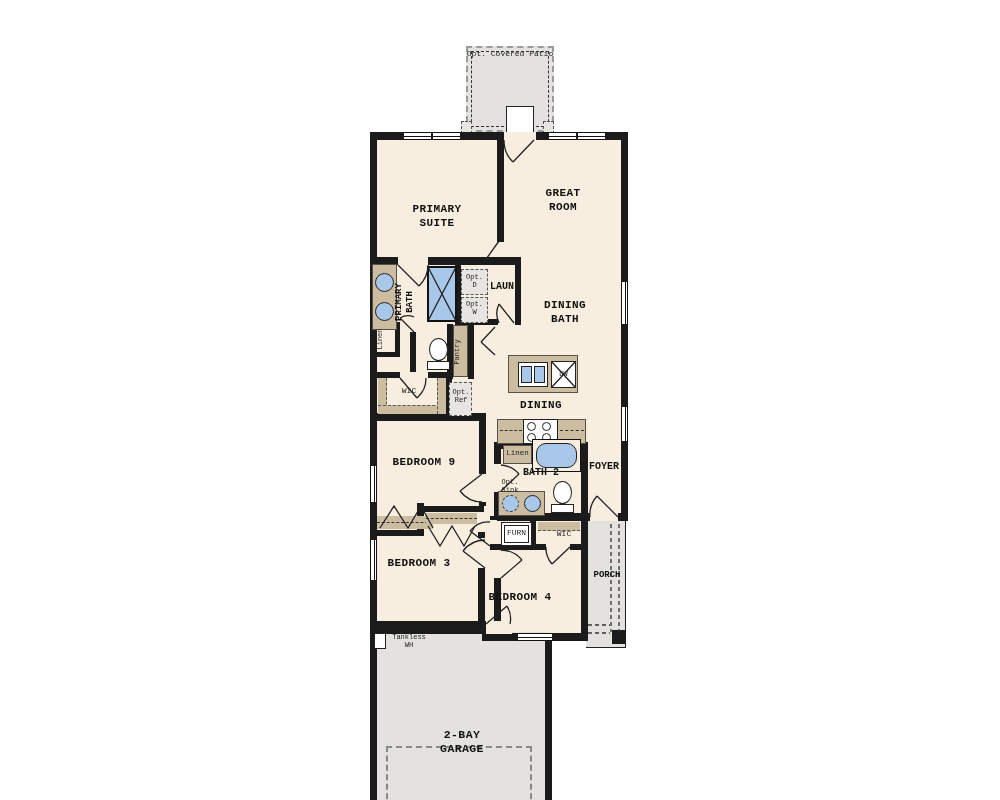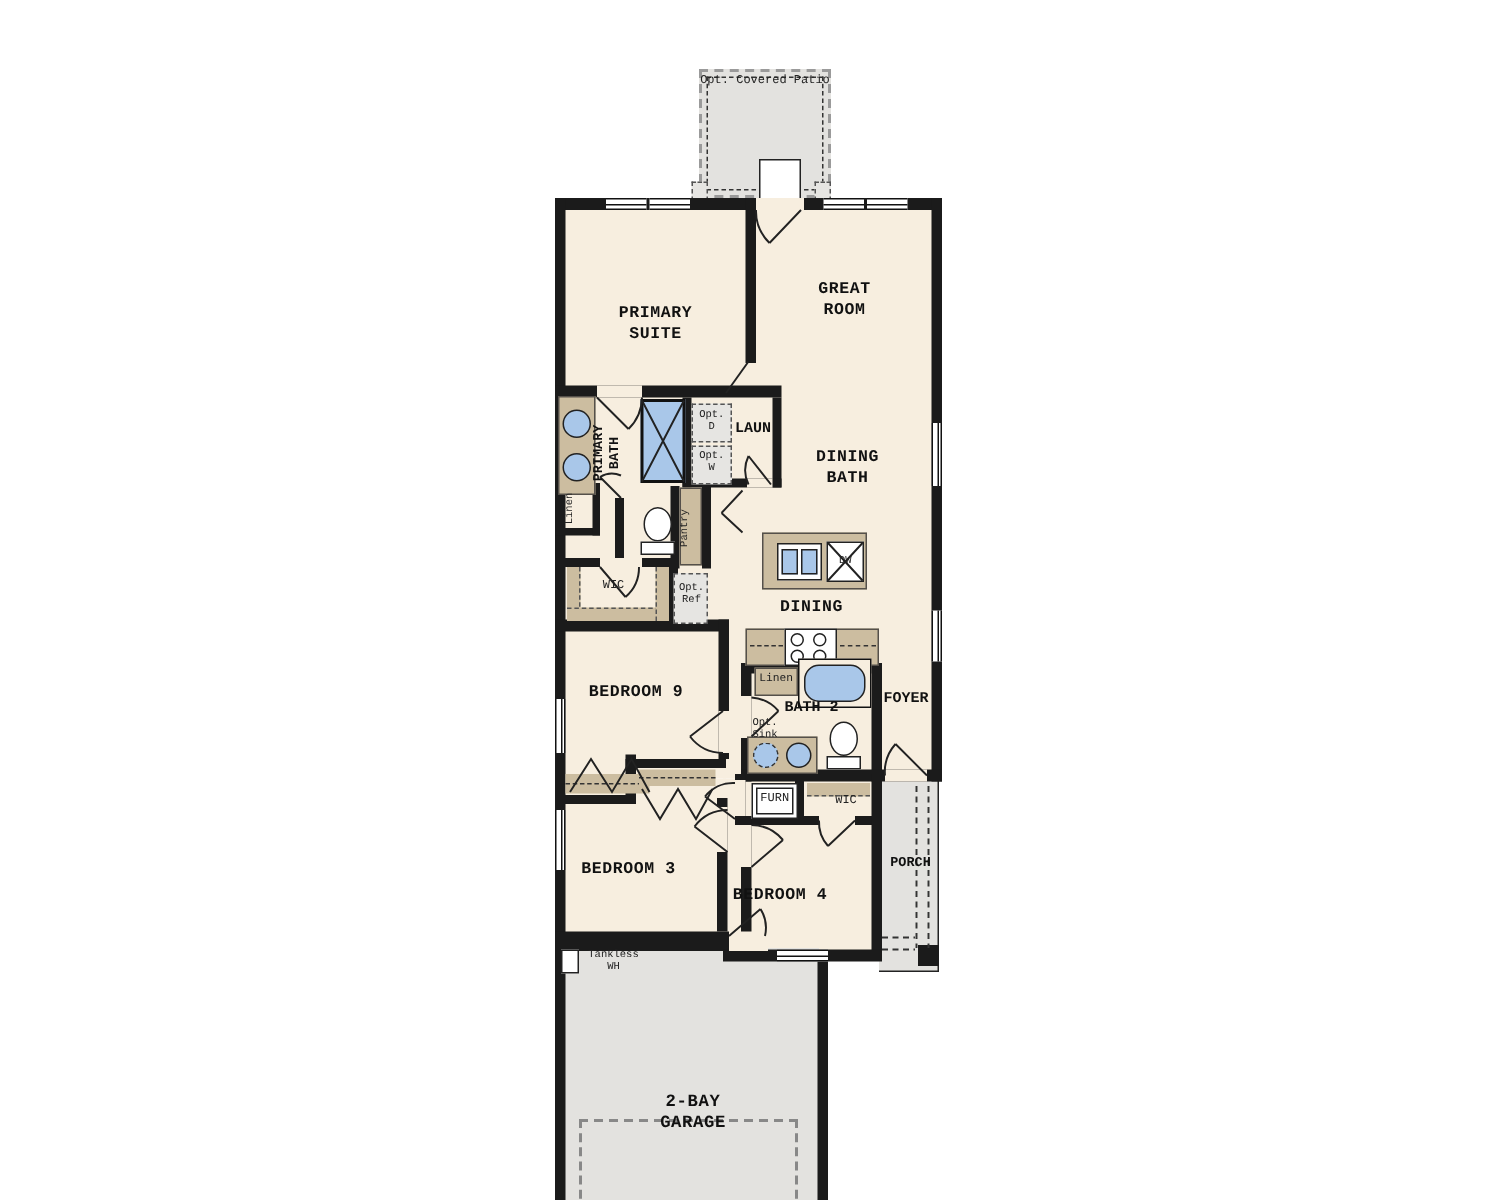--- a/index.html
+++ b/index.html
@@ -201,21 +201,21 @@
   <div class="lbl room" style="left:491px;top:362px;width:100px;">DINING</div>
   <div class="lbl tiny" style="left:551px;top:334px;width:25px;">DW</div>
   <div class="lbl tiny" style="left:503px;top:413px;width:29px;font-size:7.5px;">Linen</div>
   <div class="lbl med" style="left:503px;top:431px;width:76px;font-size:10px;">BATH 2</div>
   <div class="lbl med" style="left:574px;top:425px;width:60px;font-size:10px;">FOYER</div>
   <div class="lbl tiny" style="left:496px;top:442px;width:28px;">Opt.
 Sink</div>
   <div class="lbl room" style="left:364px;top:419px;width:120px;">BEDROOM 9</div>
   <div class="lbl sm" style="left:501px;top:492px;width:31px;">FURN</div>
   <div class="lbl sm" style="left:540px;top:493px;width:48px;">WIC</div>
-  <div class="lbl room" style="left:359px;top:537px;width:120px;">BEDROOM 3</div>
+  <div class="lbl room" style="left:359px;top:520px;width:120px;">BEDROOM 3</div>
   <div class="lbl room" style="left:460px;top:554px;width:120px;">BEDROOM 4</div>
   <div class="lbl med" style="left:577px;top:534px;width:60px;font-size:9px;">PORCH</div>
   <div class="lbl tiny" style="left:386px;top:597px;width:46px;">Tankless
 WH</div>
   <div class="lbl room" style="left:402px;top:692px;width:120px;font-size:11.5px;">2-BAY
 GARAGE</div>
 
 </div>
 
 </body></html>

